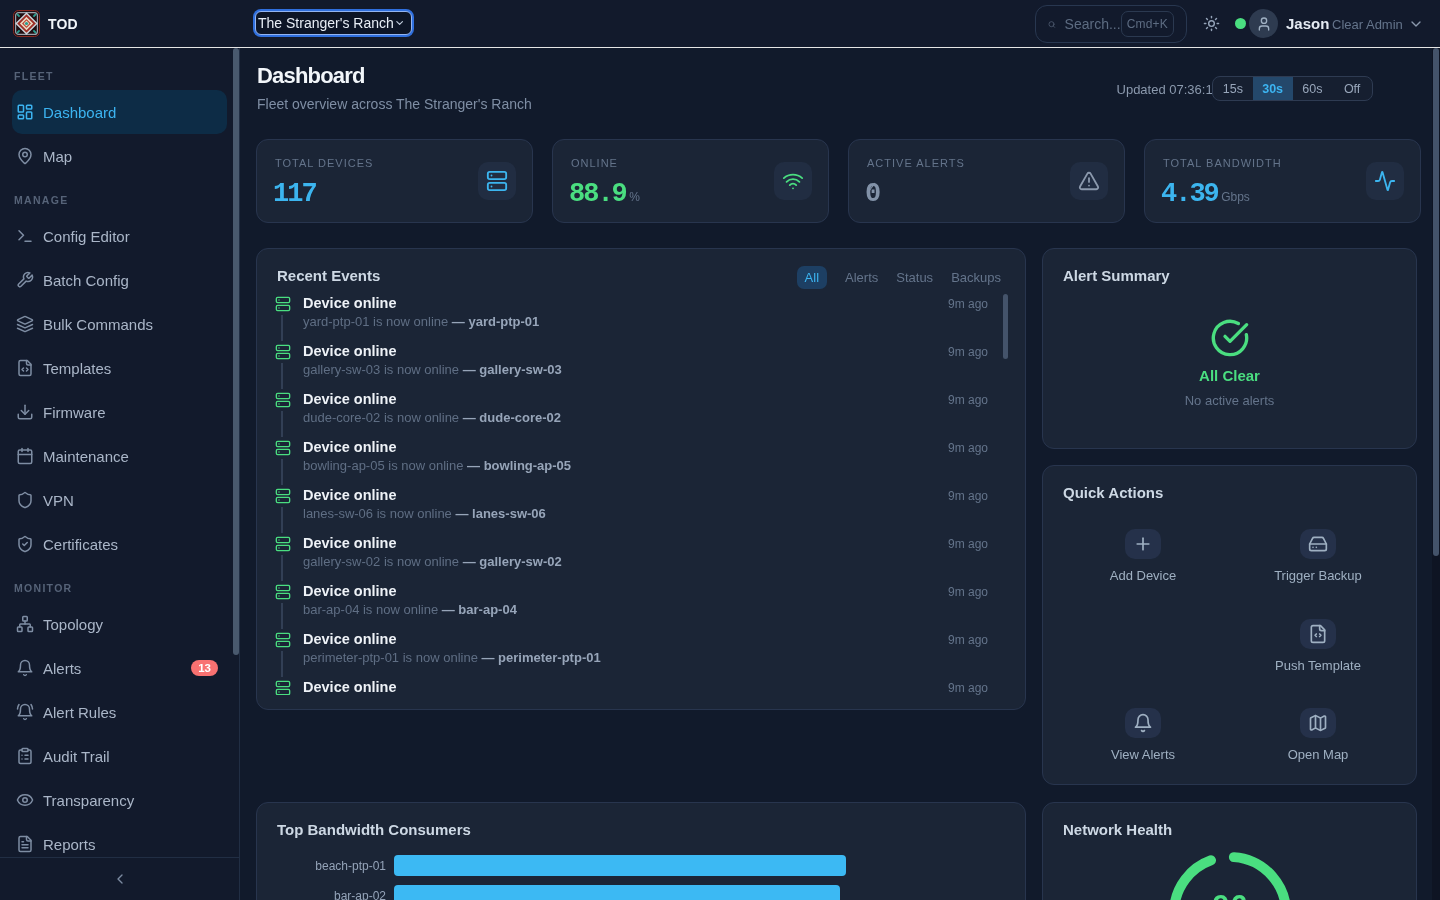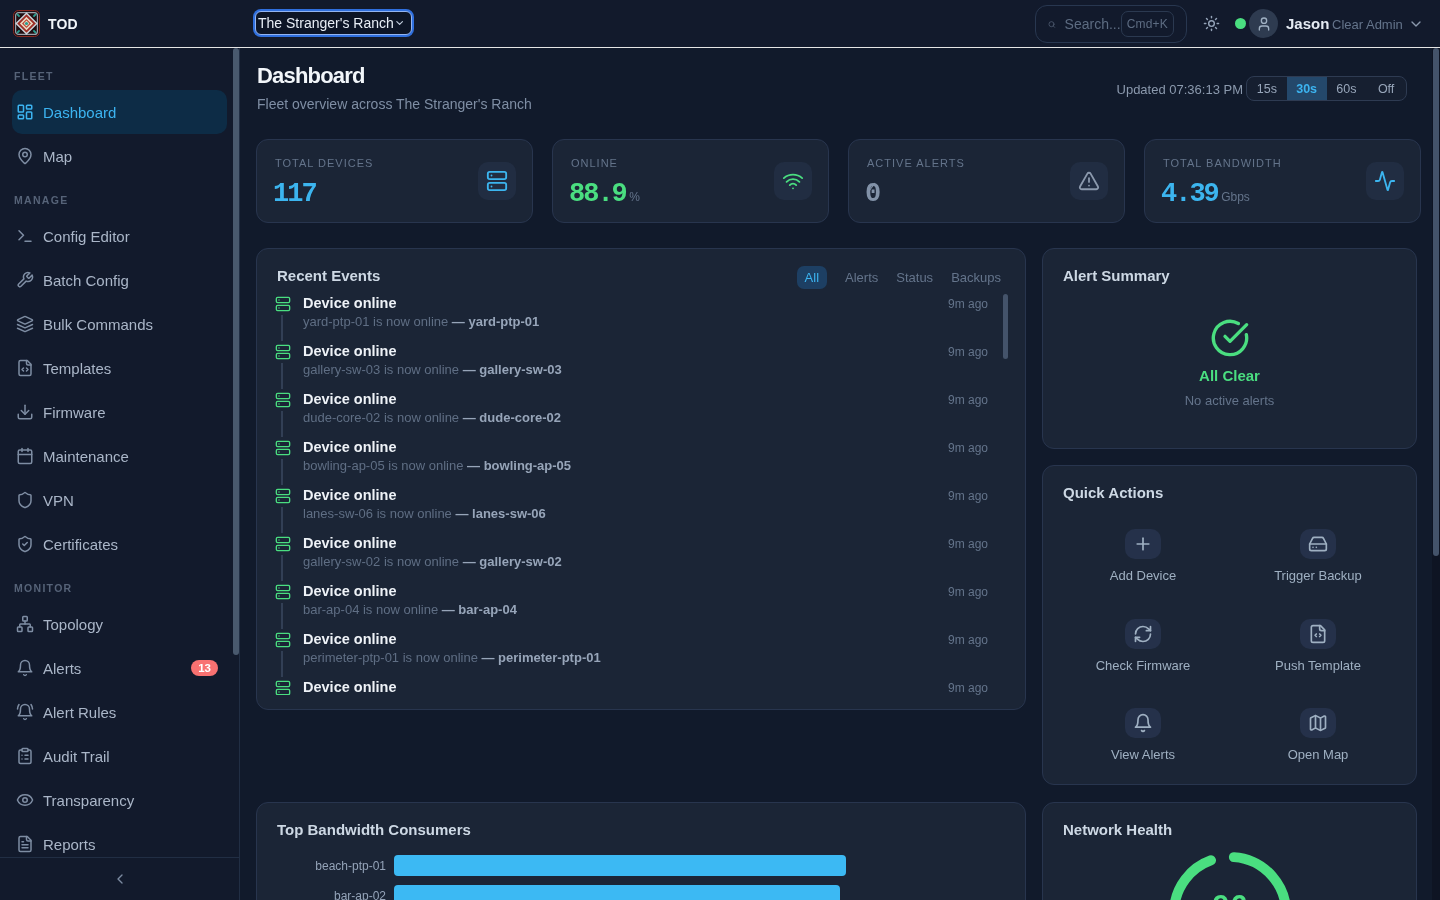--- a/index.html
+++ b/index.html
@@ -46,21 +46,21 @@
     background:#49596e; border-radius:3px; }
 
   
   #win-scrolltrack { position:absolute; left:1432px; top:48px; width:8px; height:852px; background:#0e1423; }
   #win-scrollthumb { position:absolute; left:1433px; top:48px; width:6px; height:508px; background:#44536a; border-radius:3px; }
 
   h1.pagetitle { position:absolute; left:257px; top:63px; font-size:22px; font-weight:700; color:#f2f6fa; letter-spacing:-0.8px; }
   .pagesub { position:absolute; left:257px; top:96px; font-size:14px; color:#7f8ea4; }
   #updated { position:absolute; left:1043px; top:82px; width:200px; text-align:right;
     font-size:13px; color:#8b99ad; }
-  #segctl { position:absolute; left:1246px; top:76px; width:161px; height:25px;
+  #segctl { position:absolute; left:1212px; top:76px; width:161px; height:25px;
     border:1px solid #2e3b52; border-radius:8px; background:#161f30; display:flex;
     overflow:hidden; font-size:12.5px; color:#98a6ba; }
   #segctl .seg { flex:1; display:flex; align-items:center; justify-content:center; }
   #segctl .seg.active { background:#24486b; color:#3cb4f1; font-weight:700; }
 
   .card { position:absolute; background:#1b2536; border:1px solid #28354e;
     border-radius:12px; }
   .statlabel { position:absolute; left:18px; top:17px; font-size:11px; font-weight:400;
     letter-spacing:1px; color:#64748b; }
   .statval { position:absolute; left:16px; top:180px; font-family:"Liberation Mono", monospace;
@@ -511,31 +511,20 @@
       <div class="tile">
           <svg width="20" height="20" viewBox="0 0 24 24" fill="none" stroke="currentColor" stroke-width="2" stroke-linecap="round" stroke-linejoin="round">
             <line x1="22" x2="2" y1="12" y2="12"></line>
             <path d="M5.45 5.11 2 12v6a2 2 0 0 0 2 2h16a2 2 0 0 0 2-2v-6l-3.45-6.89A2 2 0 0 0 16.76 4H7.24a2 2 0 0 0-1.79 1.11z"></path>
             <line x1="6" x2="6.01" y1="16" y2="16"></line>
             <line x1="10" x2="10.01" y1="16" y2="16"></line>
           </svg>
         </div>
       <div class="lbl">Trigger Backup</div>
     </div>
-    <div class="qa" style="left:40px;top:153px">
-      <div class="tile">
-          <svg width="20" height="20" viewBox="0 0 24 24" fill="none" stroke="currentColor" stroke-width="2" stroke-linecap="round" stroke-linejoin="round">
-            <path d="M3 12a9 9 0 0 1 9-9 9.75 9.75 0 0 1 6.74 2.74L21 8"></path>
-            <path d="M21 3v5h-5"></path>
-            <path d="M21 12a9 9 0 0 1-9 9 9.75 9.75 0 0 1-6.74-2.74L3 16"></path>
-            <path d="M8 16H3v5"></path>
-          </svg>
-        </div>
-      <div class="lbl">Check Firmware</div>
-    </div>
     <div class="qa" style="left:215px;top:153px">
       <div class="tile">
           <svg width="20" height="20" viewBox="0 0 24 24" fill="none" stroke="currentColor" stroke-width="2" stroke-linecap="round" stroke-linejoin="round">
             <path d="M15 2H6a2 2 0 0 0-2 2v16a2 2 0 0 0 2 2h12a2 2 0 0 0 2-2V7Z"></path>
             <path d="M14 2v4a2 2 0 0 0 2 2h4"></path>
             <path d="m10 12-1.5 1.5L10 15"></path>
             <path d="m14 15 1.5-1.5L14 12"></path>
           </svg>
         </div>
       <div class="lbl">Push Template</div>

